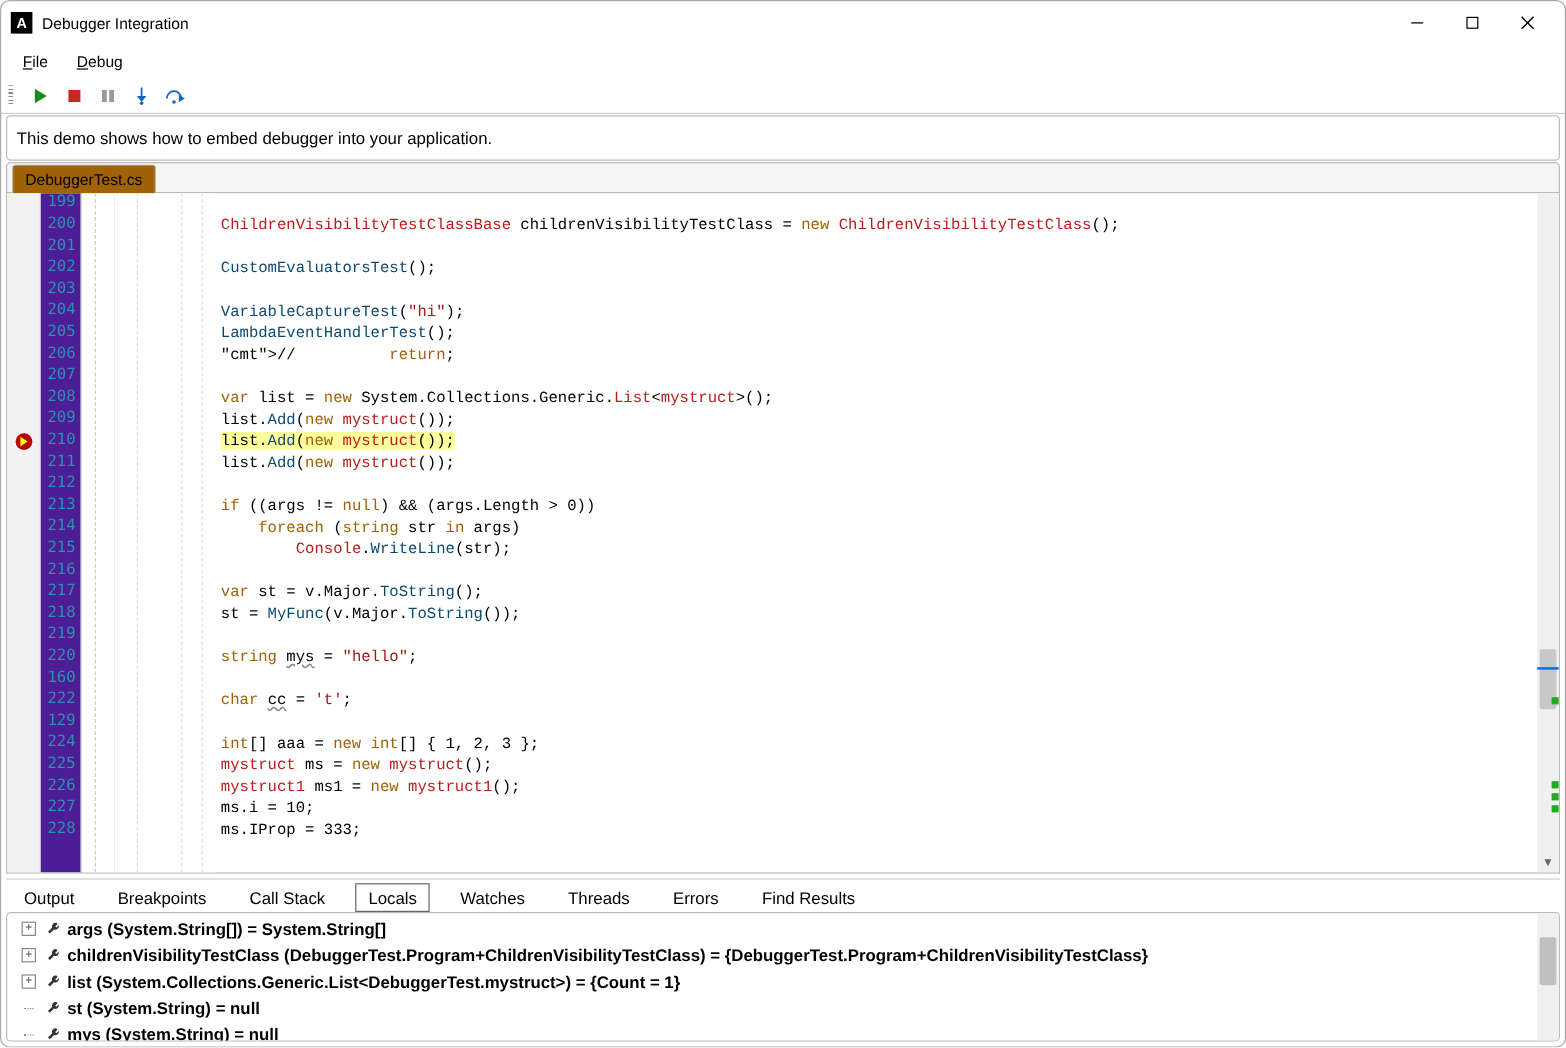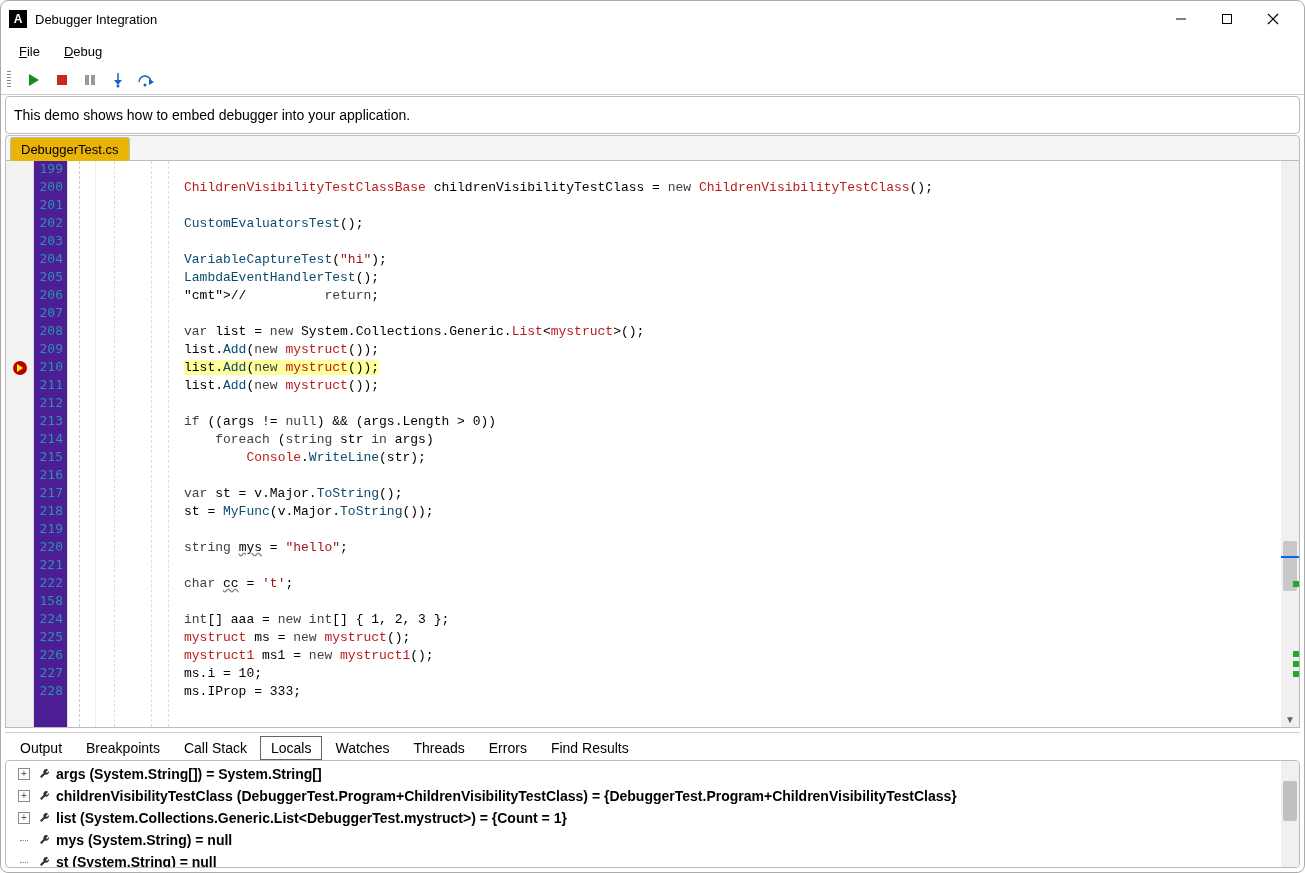--- a/index.html
+++ b/index.html
@@ -16,52 +16,52 @@
 .menubar .menu { padding: 4px 12px; }
 .menubar .underline { text-decoration: underline; }
 
 .toolbar { height: 30px; display: flex; align-items: center; padding: 0 6px; gap: 6px; border-bottom: 1px solid #ccc; }
 .toolbar .grip { width: 4px; height: 18px; background: repeating-linear-gradient(#888 0 1px, transparent 1px 3px); margin-right: 6px; }
 .toolbar .btn { width: 22px; height: 22px; display: flex; align-items: center; justify-content: center; }
 
 .infobar { border: 1px solid #bbb; margin: 1px 4px; padding: 10px 8px; font-size: 14px; border-radius: 4px; }
 
 .tabstrip { height: 26px; border: 1px solid #bbb; margin: 0 4px; border-radius: 4px 4px 0 0; display: flex; align-items: flex-end; padding: 0 4px; background: #f5f5f5; }
-.tabstrip .tab { padding: 4px 10px; font-size: 13px; background: #eab308; border: 1px solid #bbb; border-bottom: none; border-radius: 3px 3px 0 0; position: relative; top: 1px; }
+.tabstrip .tab { padding: 4px 10px; font-size: 13px; background: #a16207; border: 1px solid #bbb; border-bottom: none; border-radius: 3px 3px 0 0; position: relative; top: 1px; }
 
 .editor-wrap { flex: 1; border: 1px solid #bbb; border-top: none; margin: 0 4px; display: flex; overflow: hidden; position: relative; }
 .gutter-bp { width: 28px; background: #f2f2f2; border-right: 1px solid #ddd; }
 .gutter-ln { width: 34px; background: #4c1d95; border-right: 1px solid #ddd; font-family: Consolas, monospace; font-size: 13px; color: #2b91af; text-align: right; padding-right: 4px; }
 .gutter-fold { width: 28px; background: #fff; border-right: 1px solid #eee; position: relative; }
 .gutter-fold::before { content: ""; position: absolute; top: 0; bottom: 0; left: 11px; border-left: 1px dashed #ccc; }
 .indent-guides { width: 84px; background: #fff; position: relative; }
 .indent-guides::before { content: ""; position: absolute; top: 0; bottom: 0; left: 18px; border-left: 1px dashed #ddd; width: 36px; border-right: 1px dashed #ddd; }
 .indent-guides::after { content: ""; position: absolute; top: 0; bottom: 0; left: 72px; border-left: 1px dashed #ddd; }
 .code { flex: 1; font-family: Consolas, "Courier New", monospace; font-size: 13px; line-height: 18px; white-space: pre; overflow: hidden; padding-left: 4px; }
 
 .ln-row { height: 18px; }
 .bp-row { height: 18px; display: flex; align-items: center; justify-content: center; }
 .cur-arrow { width: 14px; height: 14px; border-radius: 50%; background: #b00; display: flex; align-items: center; justify-content: center; }
 .cur-arrow::after { content: ""; width: 0; height: 0; border-top: 4px solid transparent; border-bottom: 4px solid transparent; border-left: 6px solid #ff0; }
 
-.code .kw { color: #404040; }
+.code .kw { color: #a16207; }
 .code .type { color: #b91c1c; }
 .code .fn { color: #0c4a6e; }
 .code .str { color: #a31515; }
 .code .hl { background: #ffff9c; }
 .code .wavy { text-decoration: underline wavy #888; }
 
 .editor-scroll { position: absolute; right: 0; top: 0; bottom: 0; width: 18px; background: #f0f0f0; }
 .editor-scroll .track { position: absolute; top: 0; bottom: 16px; left: 0; right: 0; }
 .editor-scroll .thumb { position: absolute; left: 2px; right: 2px; top: 380px; height: 50px; background: #c8c8c8; border-radius: 2px; }
 .editor-scroll .mark-blue { position: absolute; right: 0; width: 18px; height: 2px; background: #0066ff; top: 395px; }
 .editor-scroll .mark-green { position: absolute; right: 0; width: 6px; height: 6px; background: #22aa22; }
 .editor-scroll .btn-down { position: absolute; bottom: 0; left: 0; right: 0; height: 16px; display: flex; align-items: center; justify-content: center; color: #666; font-size: 10px; }
 
-.bottom-tabs { height: 28px; border-top: 1px solid #ccc; margin: 4px 4px 0; display: flex; align-items: center; gap: 2px; padding: 2px 4px 0; }
+.bottom-tabs { height: 28px; border-top: 1px solid #ccc; margin: 4px 4px 0; display: flex; align-items: center; gap: 14px; padding: 2px 4px 0; }
 .bottom-tabs .tab { padding: 3px 10px; font-size: 14px; border: 1px solid transparent; }
 .bottom-tabs .tab.active { border: 1px solid #666; background: #fff; text-align: center; }
 
 .locals-panel { flex: 0 0 108px; margin: 0 4px 4px; border: 1px solid #bbb; border-radius: 4px; overflow: hidden; position: relative; }
 .locals-list { font-size: 14px; line-height: 22px; padding: 2px 0; }
 .locals-row { display: flex; align-items: center; height: 22px; padding-left: 12px; }
 .locals-row .expander { width: 12px; height: 12px; border: 1px solid #888; display: flex; align-items: center; justify-content: center; font-size: 10px; line-height: 1; margin-right: 4px; color: #555; }
 .locals-row .expander.leaf { border: none; }
 .locals-row .expander.leaf::before { content: ""; display: block; width: 8px; border-top: 1px dotted #888; }
 .locals-row .wrench { margin: 0 4px; color: #333; }
@@ -195,23 +195,23 @@
         <div class="ln-row">211</div>
         <div class="ln-row">212</div>
         <div class="ln-row">213</div>
         <div class="ln-row">214</div>
         <div class="ln-row">215</div>
         <div class="ln-row">216</div>
         <div class="ln-row">217</div>
         <div class="ln-row">218</div>
         <div class="ln-row">219</div>
         <div class="ln-row">220</div>
-        <div class="ln-row">221</div>
+        <div class="ln-row">160</div>
         <div class="ln-row">222</div>
-        <div class="ln-row">158</div>
+        <div class="ln-row">129</div>
         <div class="ln-row">224</div>
         <div class="ln-row">225</div>
         <div class="ln-row">226</div>
         <div class="ln-row">227</div>
         <div class="ln-row">228</div>
       </div>
     <div class="gutter-fold"></div>
     <div class="indent-guides"></div>
     <div class="code" id="code-area"><div class="ln-row"></div><div class="ln-row"><span class="type">ChildrenVisibilityTestClassBase</span> childrenVisibilityTestClass = <span class="kw">new</span> <span class="type">ChildrenVisibilityTestClass</span>();</div><div class="ln-row"></div><div class="ln-row"><span class="fn">CustomEvaluatorsTest</span>();</div><div class="ln-row"></div><div class="ln-row"><span class="fn">VariableCaptureTest</span>(<span class="str">"hi"</span>);</div><div class="ln-row"><span class="fn">LambdaEventHandlerTest</span>();</div><div class="ln-row"><span class="&lt;span">"cmt"</span>&gt;//          <span class="kw">return</span>;</div><div class="ln-row"></div><div class="ln-row"><span class="kw">var</span> list = <span class="kw">new</span> System.Collections.Generic.<span class="type">List</span>&lt;<span class="type">mystruct</span>&gt;();</div><div class="ln-row">list.<span class="fn">Add</span>(<span class="kw">new</span> <span class="type">mystruct</span>());</div><div class="ln-row"><span class="hl">list.<span class="fn">Add</span>(<span class="kw">new</span> <span class="type">mystruct</span>());</span></div><div class="ln-row">list.<span class="fn">Add</span>(<span class="kw">new</span> <span class="type">mystruct</span>());</div><div class="ln-row"></div><div class="ln-row"><span class="kw">if</span> ((args != <span class="kw">null</span>) &amp;&amp; (args.Length &gt; 0))</div><div class="ln-row">    <span class="kw">foreach</span> (<span class="kw">string</span> str <span class="kw">in</span> args)</div><div class="ln-row">        <span class="type">Console</span>.<span class="fn">WriteLine</span>(str);</div><div class="ln-row"></div><div class="ln-row"><span class="kw">var</span> st = v.Major.<span class="fn">ToString</span>();</div><div class="ln-row">st = <span class="fn">MyFunc</span>(v.Major.<span class="fn">ToString</span>());</div><div class="ln-row"></div><div class="ln-row"><span class="kw">string</span> <span class="wavy">mys</span> = <span class="str">"hello"</span>;</div><div class="ln-row"></div><div class="ln-row"><span class="kw">char</span> <span class="wavy">cc</span> = <span class="str">'t'</span>;</div><div class="ln-row"></div><div class="ln-row"><span class="kw">int</span>[] aaa = <span class="kw">new</span> <span class="kw">int</span>[] { 1, 2, 3 };</div><div class="ln-row"><span class="type">mystruct</span> ms = <span class="kw">new</span> <span class="type">mystruct</span>();</div><div class="ln-row"><span class="type">mystruct1</span> ms1 = <span class="kw">new</span> <span class="type">mystruct1</span>();</div><div class="ln-row">ms.i = 10;</div><div class="ln-row">ms.IProp = 333;</div></div>
     <div class="editor-scroll">
@@ -267,30 +267,30 @@
           </span>
           <span class="text">list (System.Collections.Generic.List&lt;DebuggerTest.mystruct&gt;) = {Count = 1}</span>
         </div>
         <div class="locals-row">
           <div class="expander leaf"></div>
           <span class="wrench">
             <svg width="14" height="14">
               <path d="M9 2a3 3 0 0 0-3.5 4L2 9.5 3.5 11 7 7.5A3 3 0 0 0 11 4l-2 2-1-1 2-2z" fill="#333"></path>
             </svg>
           </span>
+          <span class="text">st (System.String) = null</span>
+        </div>
+        <div class="locals-row">
+          <div class="expander leaf"></div>
+          <span class="wrench">
+            <svg width="14" height="14">
+              <path d="M9 2a3 3 0 0 0-3.5 4L2 9.5 3.5 11 7 7.5A3 3 0 0 0 11 4l-2 2-1-1 2-2z" fill="#333"></path>
+            </svg>
+          </span>
           <span class="text">mys (System.String) = null</span>
-        </div>
-        <div class="locals-row">
-          <div class="expander leaf"></div>
-          <span class="wrench">
-            <svg width="14" height="14">
-              <path d="M9 2a3 3 0 0 0-3.5 4L2 9.5 3.5 11 7 7.5A3 3 0 0 0 11 4l-2 2-1-1 2-2z" fill="#333"></path>
-            </svg>
-          </span>
-          <span class="text">st (System.String) = null</span>
         </div>
       </div>
     <div class="locals-scroll">
       <div class="thumb"></div>
     </div>
   </div>
 
 </div>
 
 </body></html>

